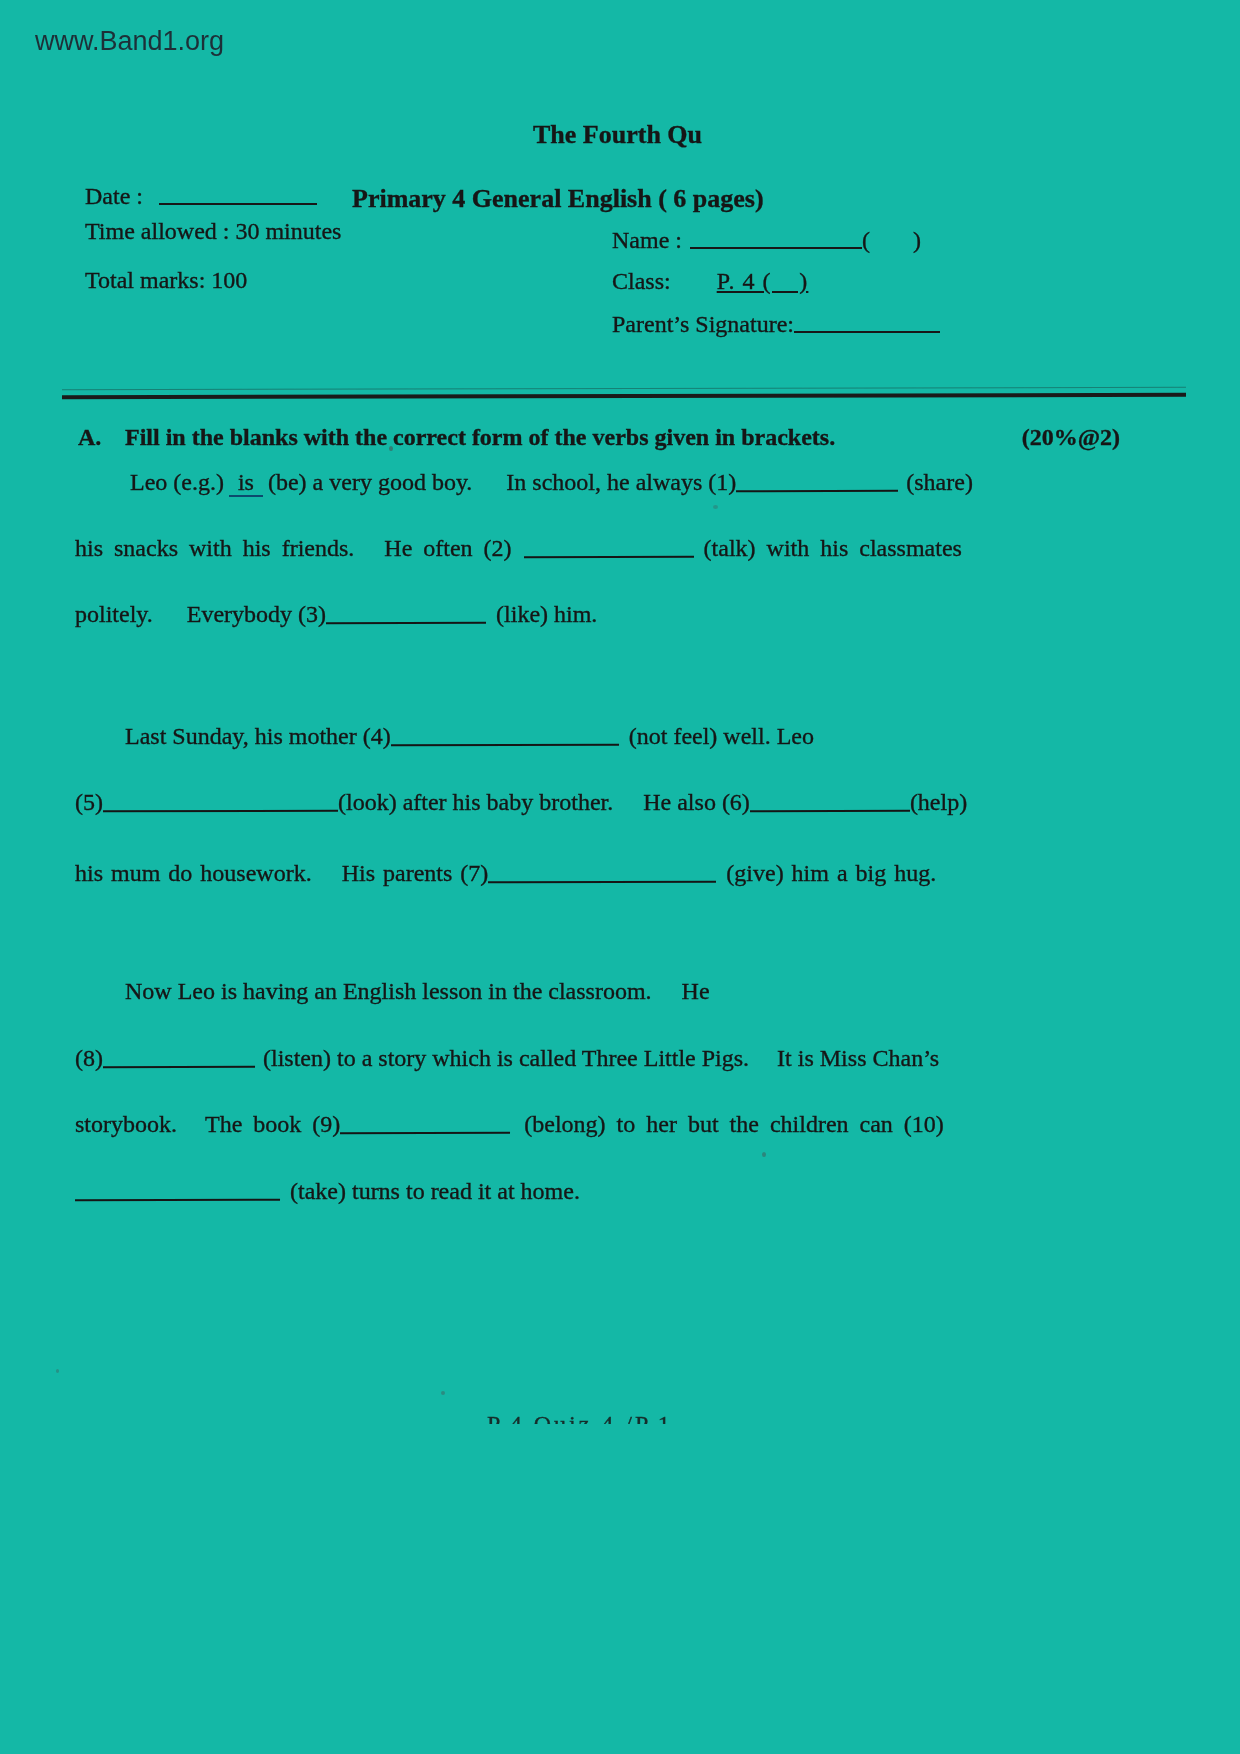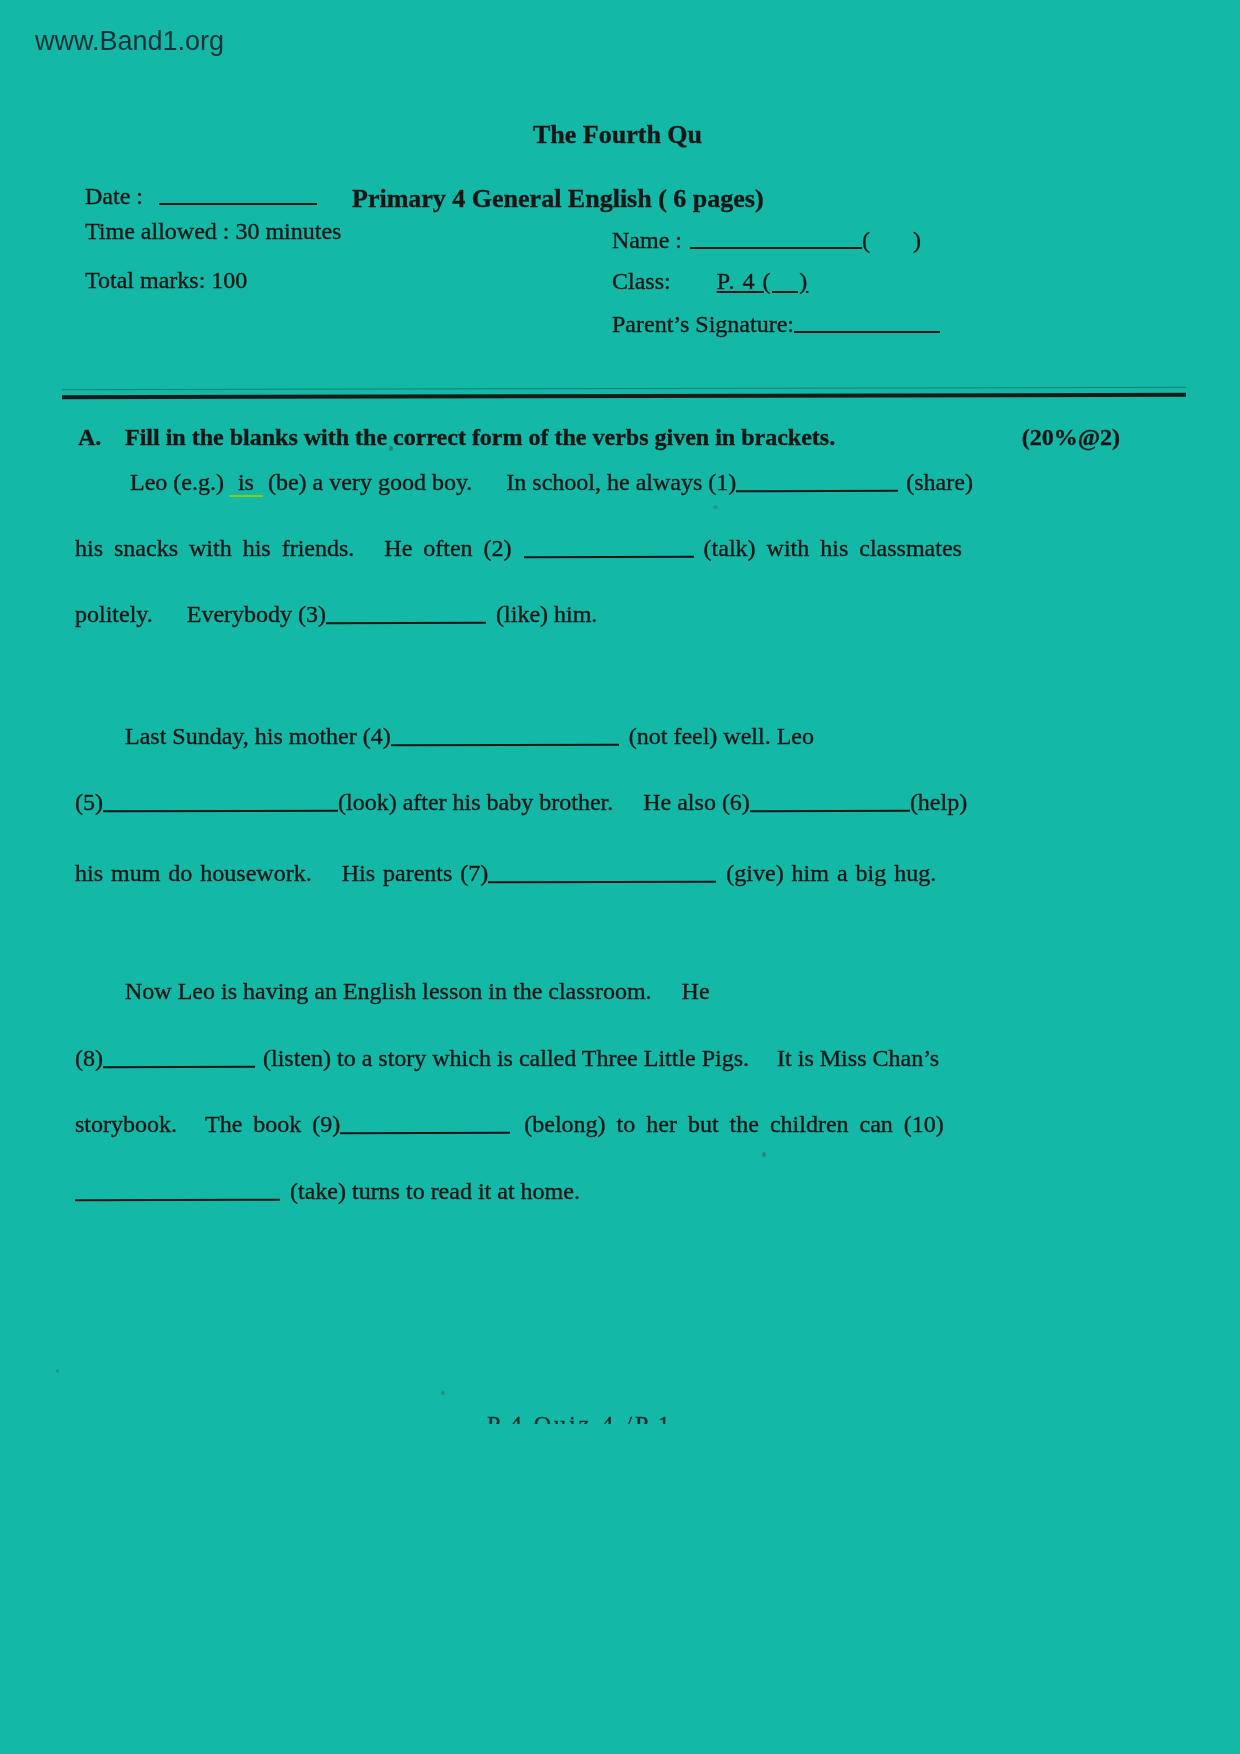--- a/index.html
+++ b/index.html
@@ -34,21 +34,21 @@
     position:absolute; left:62px; top:388px; width:1124px; height:1px;
     background:rgba(26,26,26,0.35); transform:rotate(-0.12deg);
   }
 
   .section-a { position:absolute; left:78px; top:404px; width:1060px; font-weight:bold; white-space:nowrap;margin-top:20px; }
   .section-a .letter { display:inline-block; width:47px; }
   .section-a .marks { position:absolute; right:18px; top:0; }
 
   .bline { position:absolute; left:75px; width:965px; white-space:nowrap; }
   .seg-text {}
-  .seg-ex { border-bottom:2px solid #84cc16; padding:0 9px; }
+  .seg-ex { border-bottom:2px solid #0c4a6e; padding:0 9px; }
   .seg-blank {
     display:inline-block; border-bottom:2px solid #151515;
     height:0.85em; vertical-align:baseline; transform:translateY(2px) rotate(-0.15deg);
   }
   .seg-gap { display:inline-block; height:1px; }
 
   .footer-clip {
     position:absolute; left:487px; top:1412px; width:220px; height:12px;
     overflow:hidden; opacity:0.85;
   }

